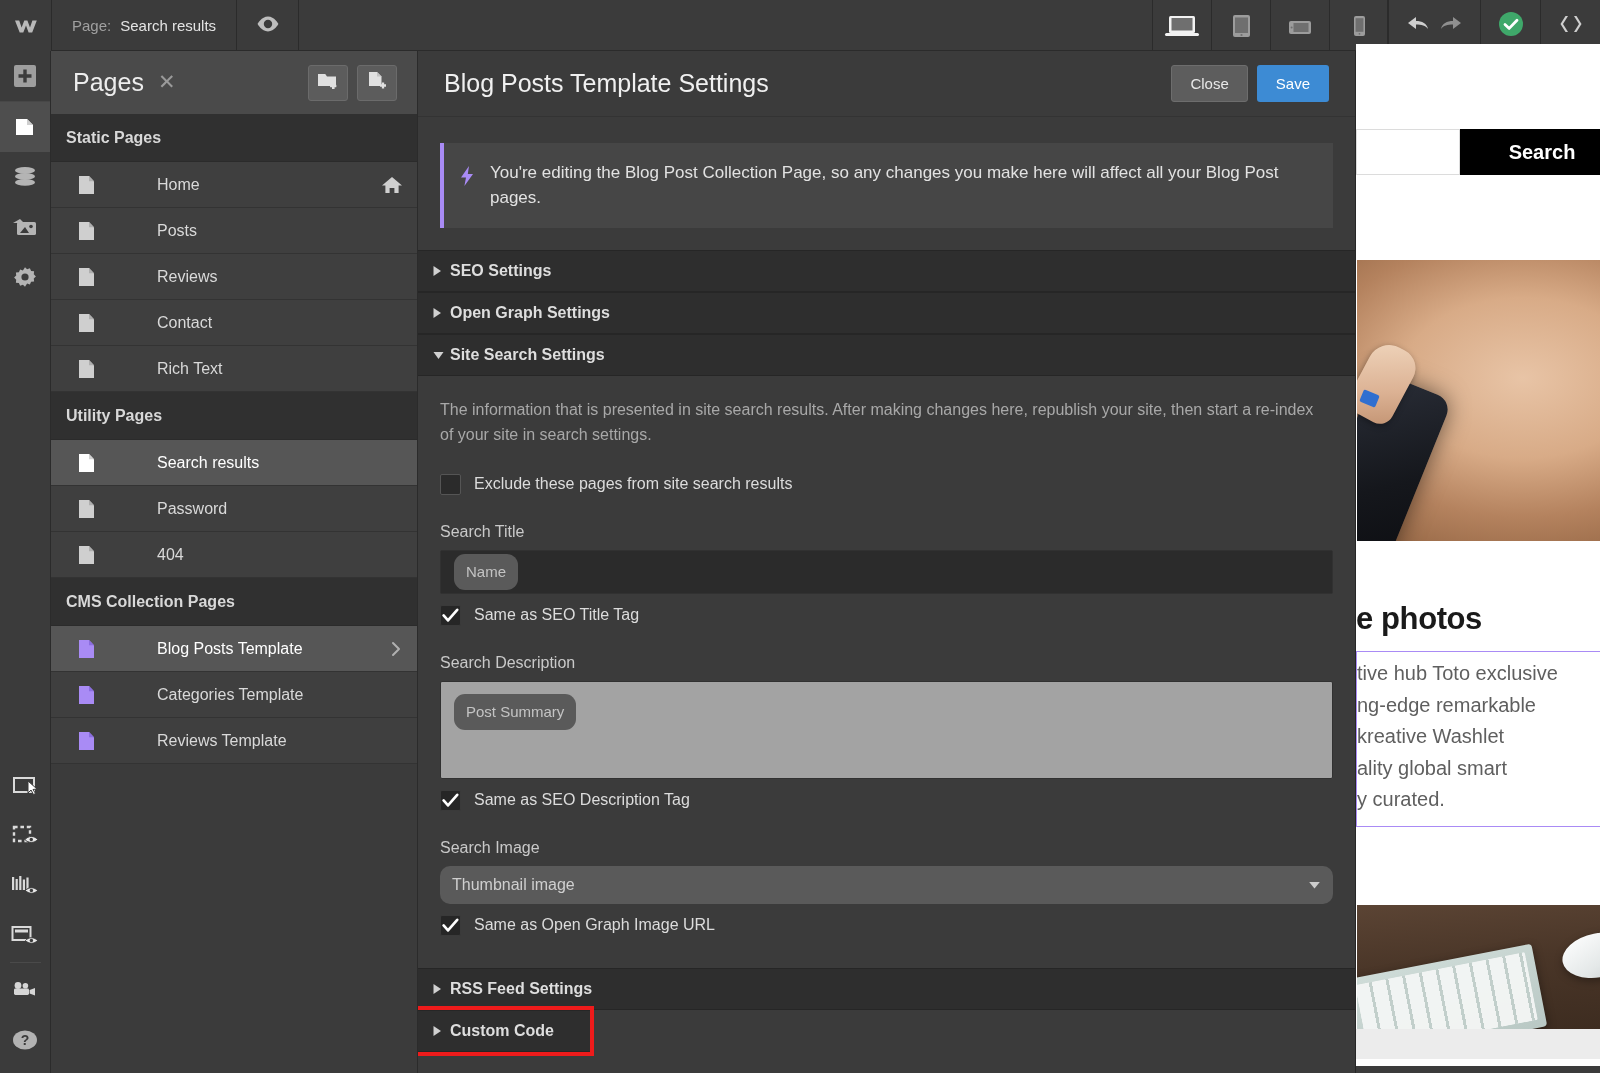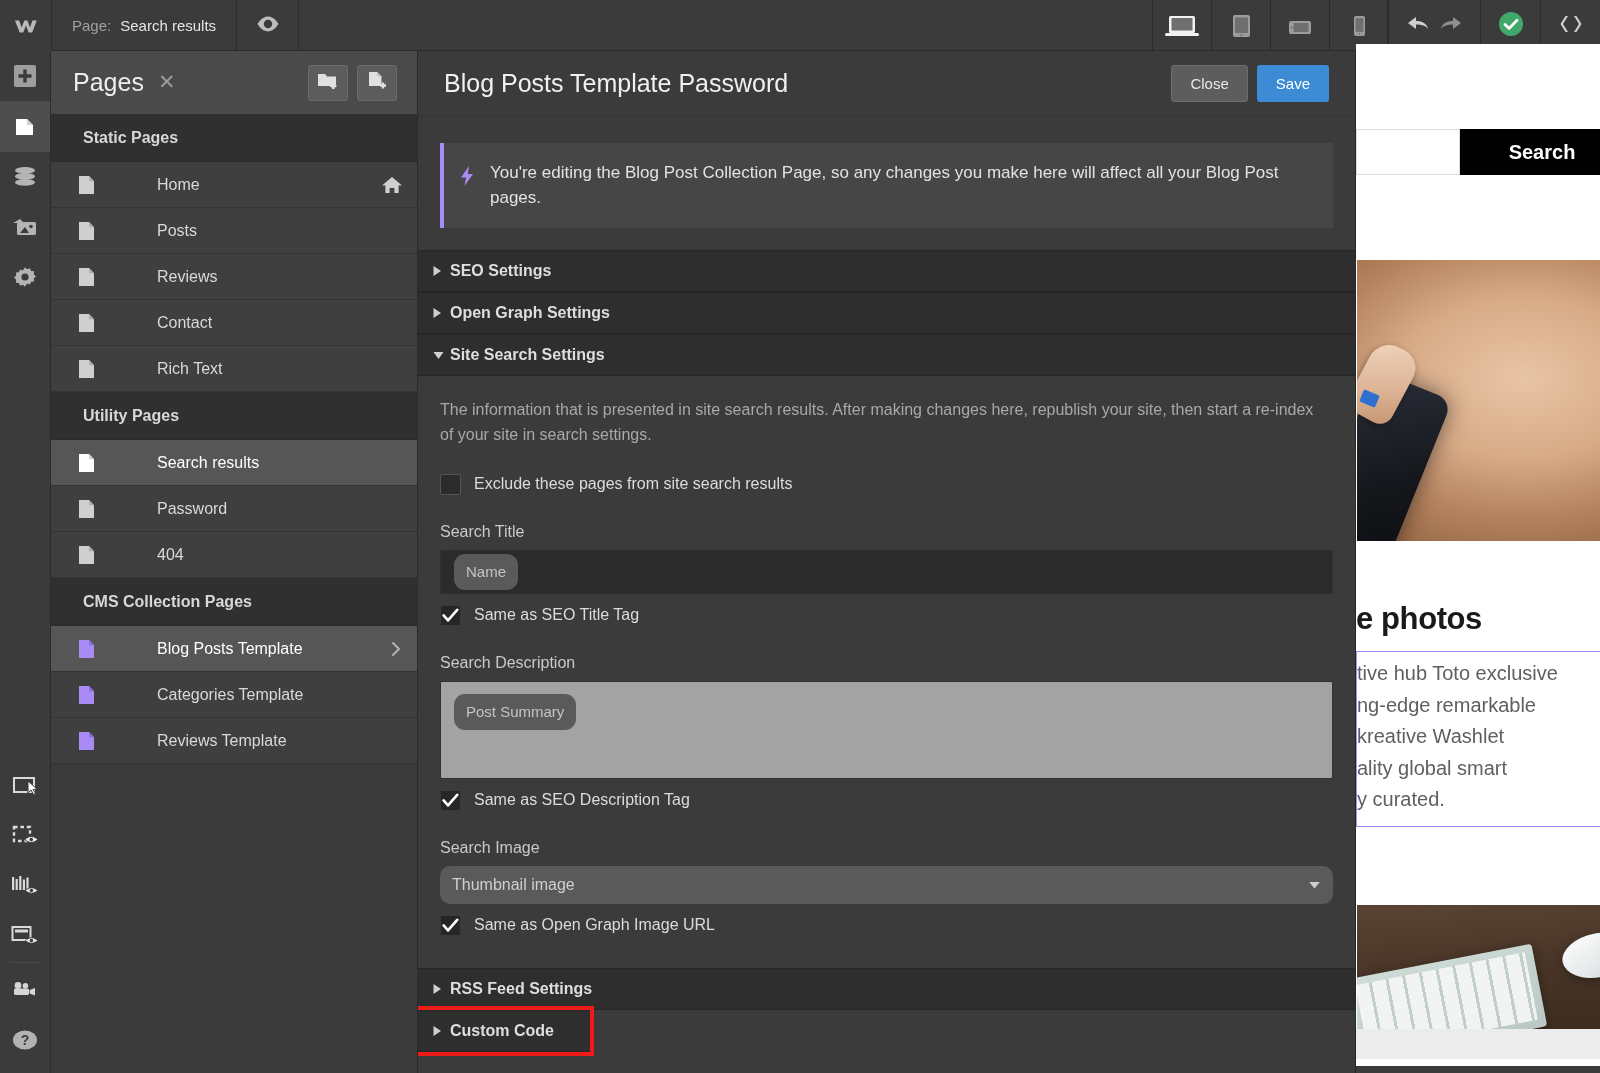--- a/index.html
+++ b/index.html
@@ -83,21 +83,21 @@
     line-height: 20px; text-align: center; cursor: pointer; font-weight: 300;
   }
   .pages-head-actions { margin-left: auto; display: flex; gap: 9px; }
   .icon-btn {
     width: 40px; height: 36px; background: #5c5c5c; border: 1px solid #6b6b6b;
     border-radius: 3px; display: flex; align-items: center; justify-content: center;
     cursor: pointer;
   }
   .section-head {
     height: 48px; background: #303030; display: flex; align-items: center;
-    padding-left: 32px; font-size: 16px; font-weight: bold; color: #d8d8d8;
+    padding-left: 15px; font-size: 16px; font-weight: bold; color: #d8d8d8;
     border-bottom: 1px solid #2b2b2b;
   }
   .page-row {
     height: 46px; display: flex; align-items: center; padding: 0 14px 0 27px;
     border-bottom: 1px solid #333; cursor: pointer; background: #3f3f3f; gap: 48px;
   }
   .page-row.selected { background: #565656; }
   .page-row .pg-icon { width: 17px; height: 20px; margin-right: 14px; flex: 0 0 auto; }
   .page-row .pg-label { font-size: 16px; color: #d9d9d9; }
   .page-row.selected .pg-label { color: #ffffff; }
@@ -577,21 +577,21 @@
               <path d="M11 1 L11 6.2 L16 6.2 Z" fill="#8b6de0"></path>
             </svg>
         </span>
         <span class="pg-label">Reviews Template</span>
       </div>
     </div>
   </div>
 
   <div class="settings">
     <div class="settings-head">
-      <span class="settings-title">Blog Posts Template Password</span>
+      <span class="settings-title">Blog Posts Template Settings</span>
       <span class="settings-head-btns">
         <span class="btn btn-close">Close</span>
         <span class="btn btn-save">Save</span>
       </span>
     </div>
 
     <div class="notice-wrap">
       <div class="notice">
         <span class="notice-icon">
           <svg width="16" height="22" viewBox="0 0 16 22" aria-hidden="true">

